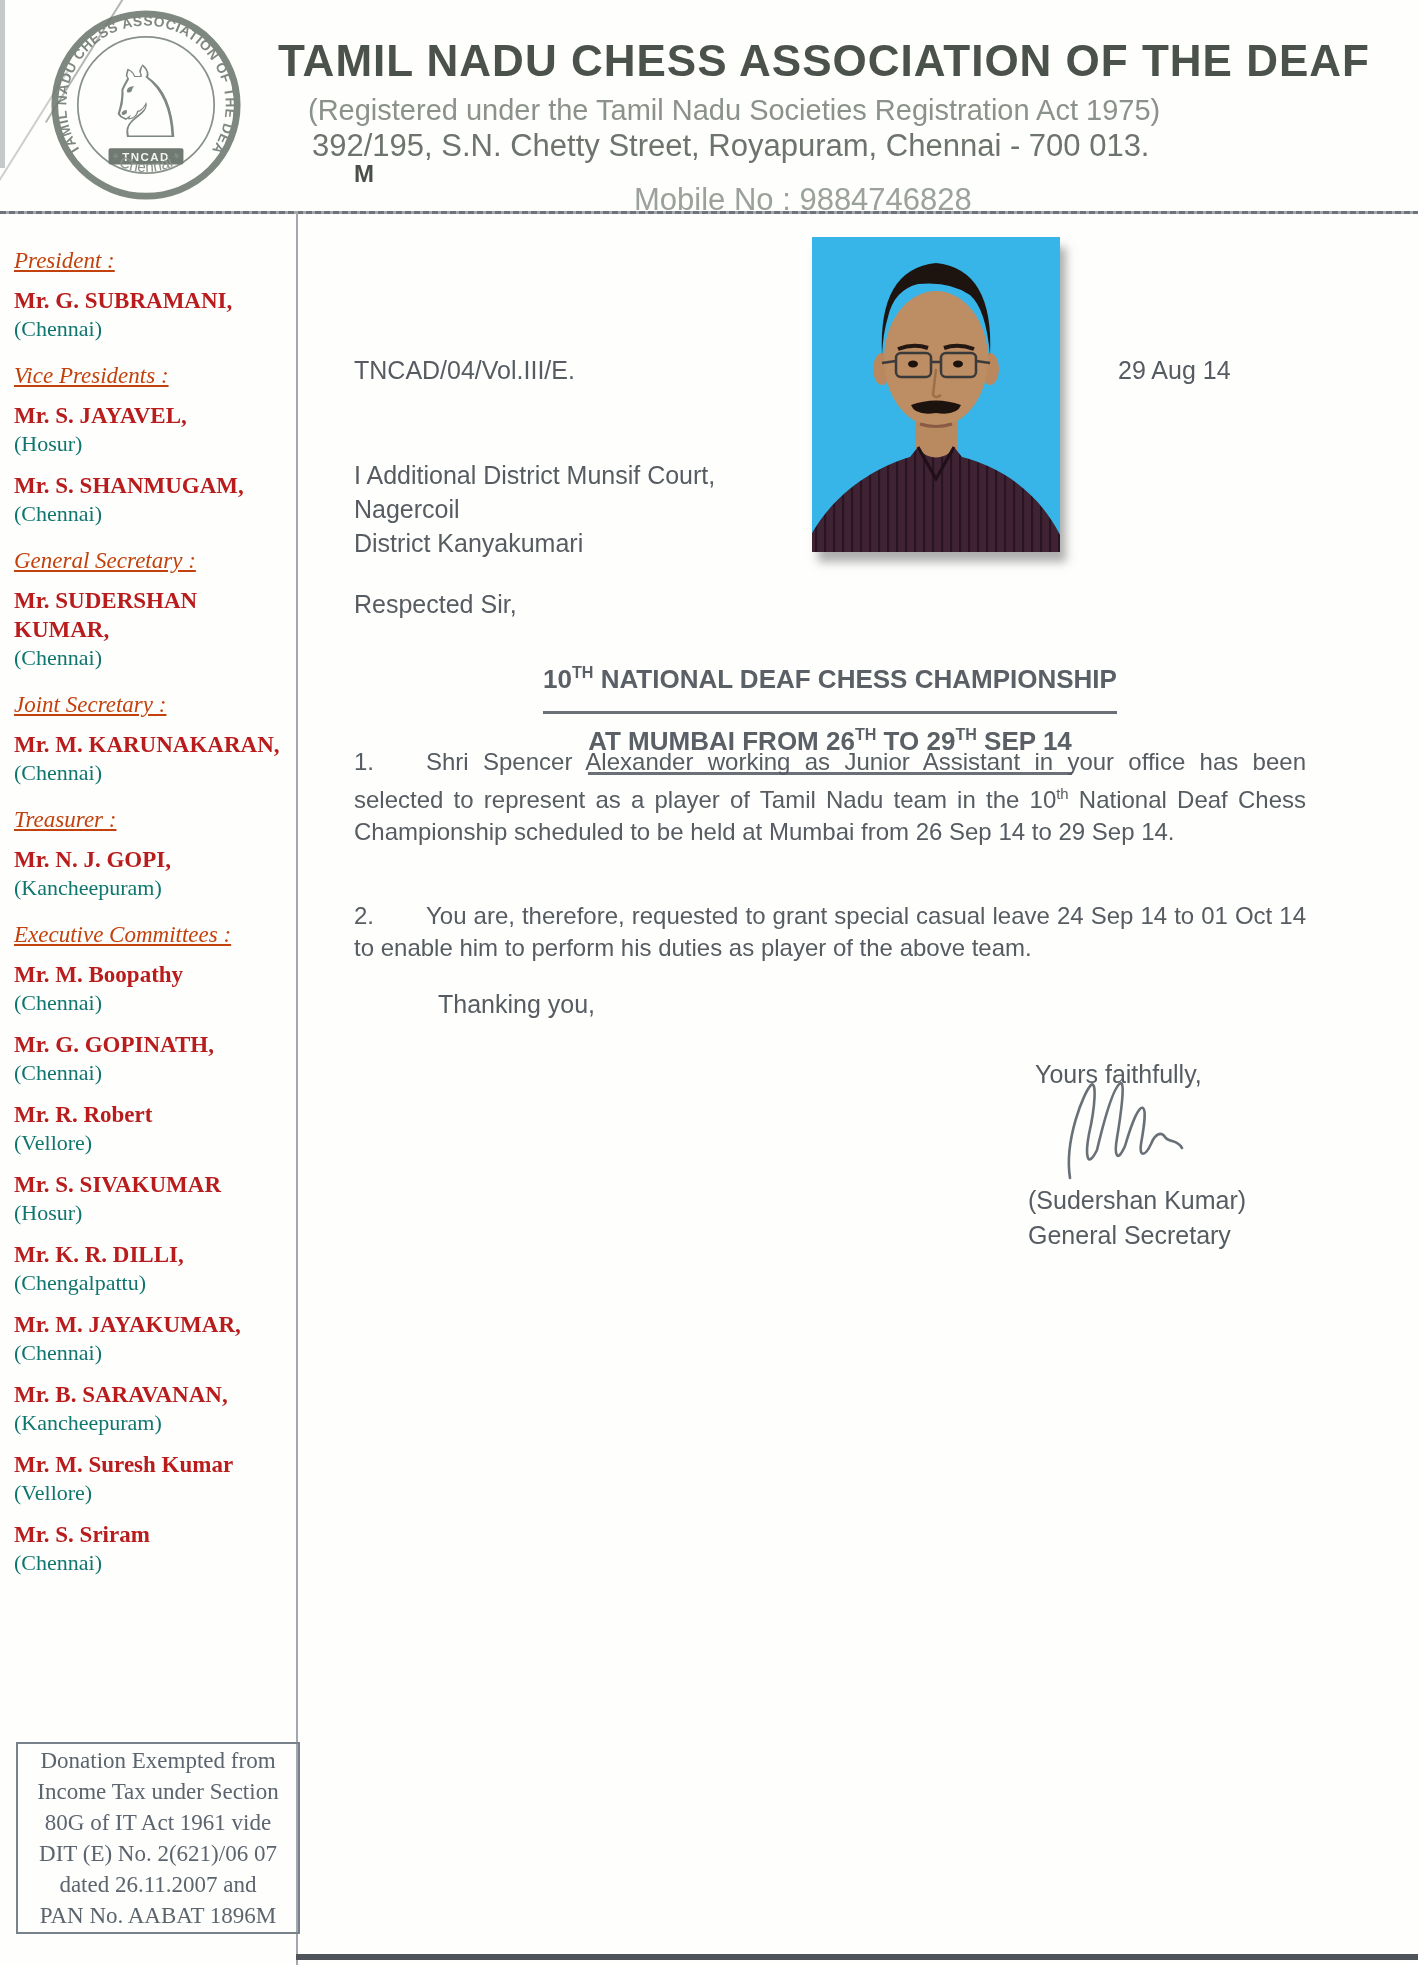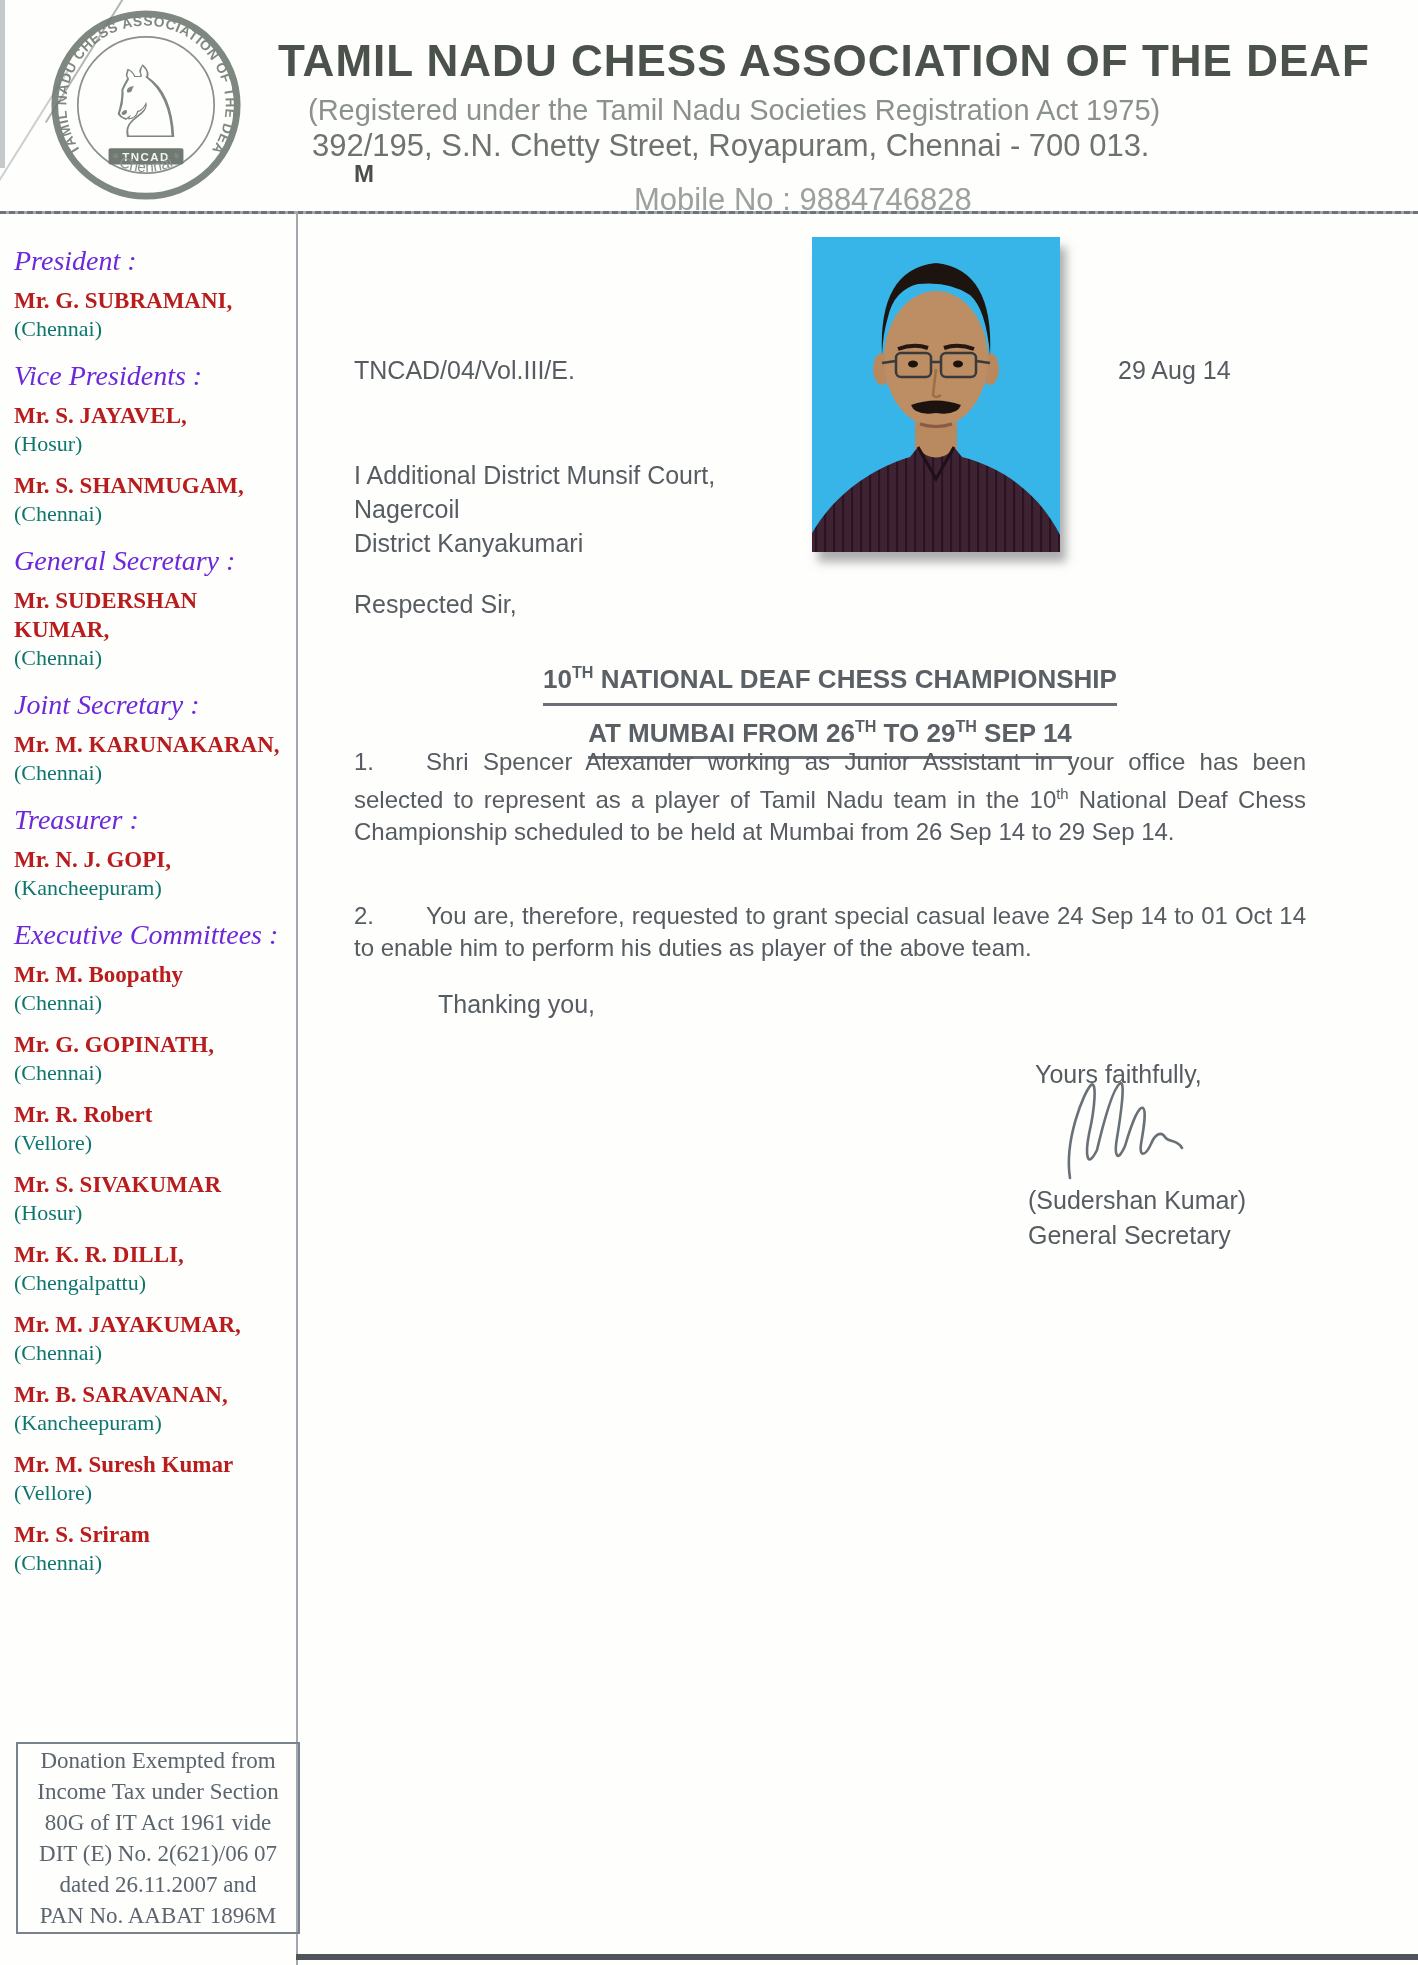--- a/index.html
+++ b/index.html
@@ -23,38 +23,38 @@
   .bottom-band{left:296px;top:1954px;width:1122px;height:6px;background:#4e545a;}
 
   
   .scan-line-a{left:85px;top:-18px;width:2px;height:152px;background:#b2b7b6;transform:rotate(32deg);}
   .scan-line-b{left:28px;top:58px;width:2px;height:150px;background:#ccd0cf;transform:rotate(32deg);}
   .scan-edge{left:0;top:0;width:5px;height:168px;background:#969ca0;opacity:.55;}
 
   
   .sidebar{left:14px;top:246px;width:276px;font-family:"Liberation Serif",serif;}
   .sb-group{margin-bottom:18px;}
-  .sb-role{font-style:italic;font-size:28px;line-height:30px;color:#6d28d9;margin-bottom:10px;}
+  .sb-role{font-style:italic;font-size:23px;line-height:30px;color:#c2410c;margin-bottom:10px;text-decoration:underline;}
   .sb-member{margin-bottom:13px;}
   .sb-name{font-size:23px;line-height:29px;font-weight:bold;color:#b91c1c;}
   .sb-city{font-size:22px;line-height:28px;color:#0f766e;}
 
   .donation-box{left:16px;top:1742px;width:256px;height:168px;border:2px solid #79828a;
     font-family:"Liberation Serif",serif;font-size:23px;line-height:31px;color:#5c646e;
     text-align:center;display:flex;flex-direction:column;justify-content:center;padding:10px 12px;}
 
   
   .letter-text{color:#565c61;}
   .ref-no{left:354px;top:356px;font-size:25px;}
   .date{left:1118px;top:356px;font-size:25px;}
   .photo{left:812px;top:237px;width:248px;height:315px;box-shadow:6px 10px 9px rgba(95,95,95,.5);}
   .recipient{left:354px;top:458px;font-size:25px;line-height:34px;}
   .salutation{left:354px;top:590px;font-size:25px;}
   .subject{left:354px;top:652px;width:952px;text-align:center;font-size:26px;font-weight:bold;line-height:40px;color:#5a6065;}
-  .subject-line{display:inline-block;border-bottom:3px solid #6a7075;padding-bottom:4px;}
+  .subject-line{display:inline-block;border-bottom:3px solid #6a7075;padding-bottom:12px;}
   .sup{vertical-align:super;font-size:62%;}
   .para{left:354px;width:952px;font-size:24px;line-height:32px;text-align:justify;margin:0;}
   .para1{top:746px;}
   .para2{top:900px;}
   .pnum{display:inline-block;width:72px;}
   .thanking{left:438px;top:990px;font-size:25px;}
   .closing{left:1035px;top:1060px;font-size:25px;}
   .signature{left:1058px;top:1078px;}
   .sig-name{left:1028px;top:1186px;font-size:25px;}
   .sig-title{left:1028px;top:1221px;font-size:25px;}

